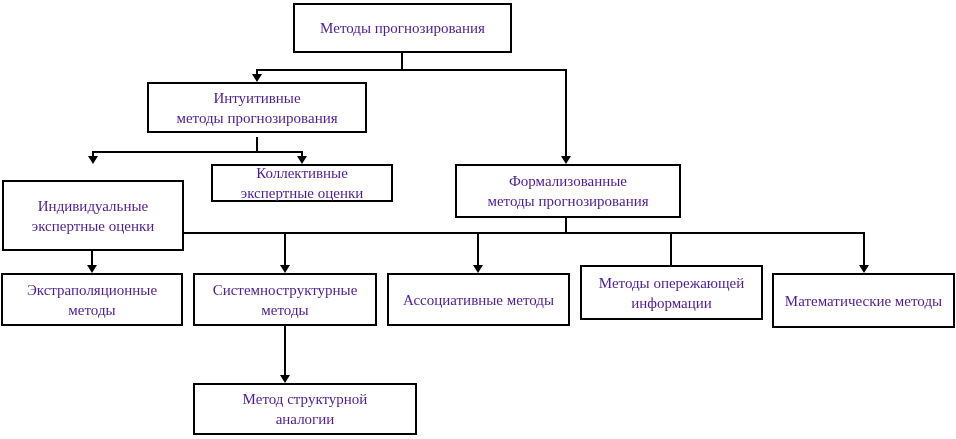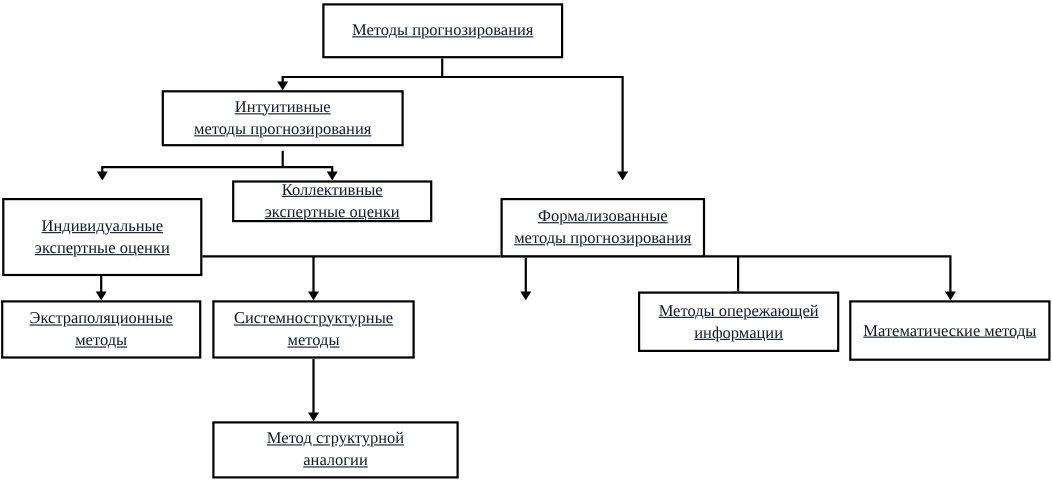--- a/index.html
+++ b/index.html
@@ -29,30 +29,29 @@
   }
   .connectors polygon {
     fill: #000000;
     stroke: none;
   }
   .node {
     position: absolute;
     box-sizing: border-box;
     border: 2px solid #000000;
     background: #ffffff;
-    color: #0f172a;
+    color: #4c1d95;
     font-size: 15px;
     line-height: 20px;
     text-align: center;
     white-space: pre-line;
     display: flex;
     align-items: center;
     justify-content: center;
     padding: 2px;
-    text-decoration: underline;
   }
 </style>
 </head>
 <body>
 
 <div class="canvas">
 
   <svg class="connectors" viewBox="0 0 956 439" xmlns="http://www.w3.org/2000/svg">
 
     <g>
@@ -86,29 +85,30 @@
 
   <div class="node" style="left:147px; top:82px; width:220px; height:51px;">Интуитивные
 методы прогнозирования</div>
 
   <div class="node" style="left:2px; top:180px; width:182px; height:71px;">Индивидуальные
 экспертные оценки</div>
 
   <div class="node" style="left:211px; top:164px; width:182px; height:38px;">Коллективные
 экспертные оценки</div>
 
-  <div class="node" style="left:455px; top:180px; width:186px; height:54px;">Формализованные
+  <div class="node" style="left:455px; top:164px; width:226px; height:54px;">Формализованные
 методы прогнозирования</div>
 
   <div class="node" style="left:1px; top:273px; width:182px; height:53px;">Экстраполяционные
 методы</div>
 
   <div class="node" style="left:193px; top:273px; width:184px; height:53px;">Системноструктурные
 методы</div>
 
+  <div class="node" style="left:387px; top:273px; width:183px; height:53px;">Ассоциативные методы</div>
 
   <div class="node" style="left:580px; top:265px; width:183px; height:55px;">Методы опережающей
 информации</div>
 
   <div class="node" style="left:772px; top:273px; width:183px; height:55px;">Математические методы</div>
 
   <div class="node" style="left:193px; top:383px; width:224px; height:52px;">Метод структурной
 аналогии</div>
 
 </div>

